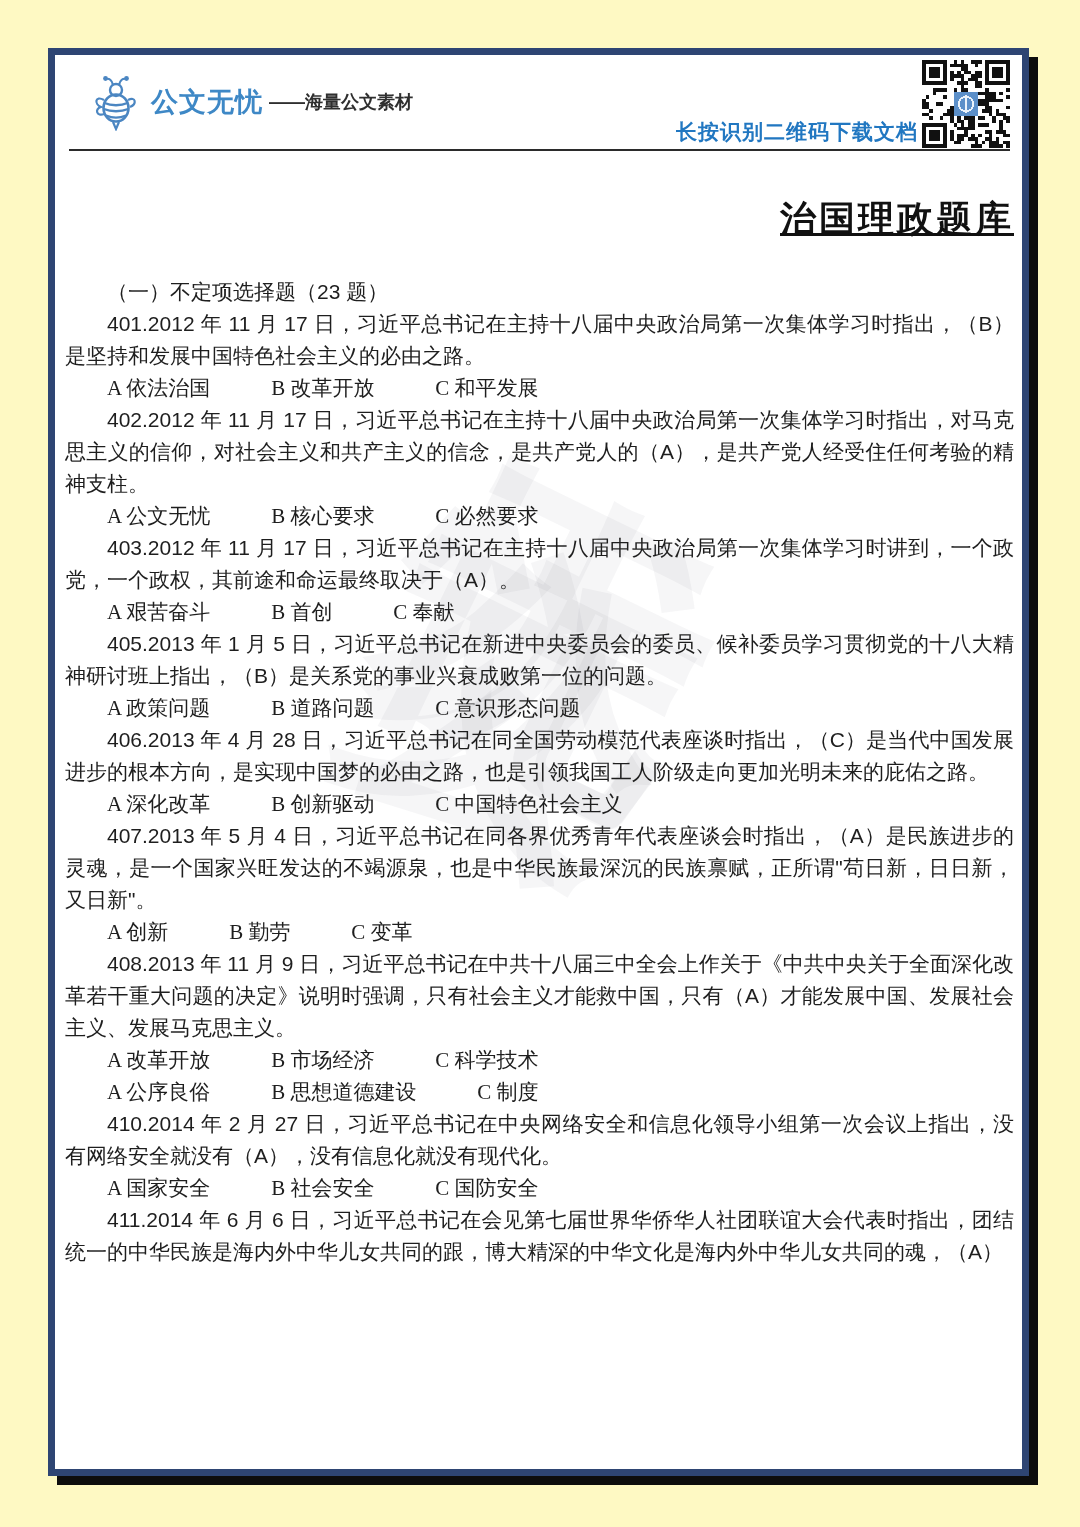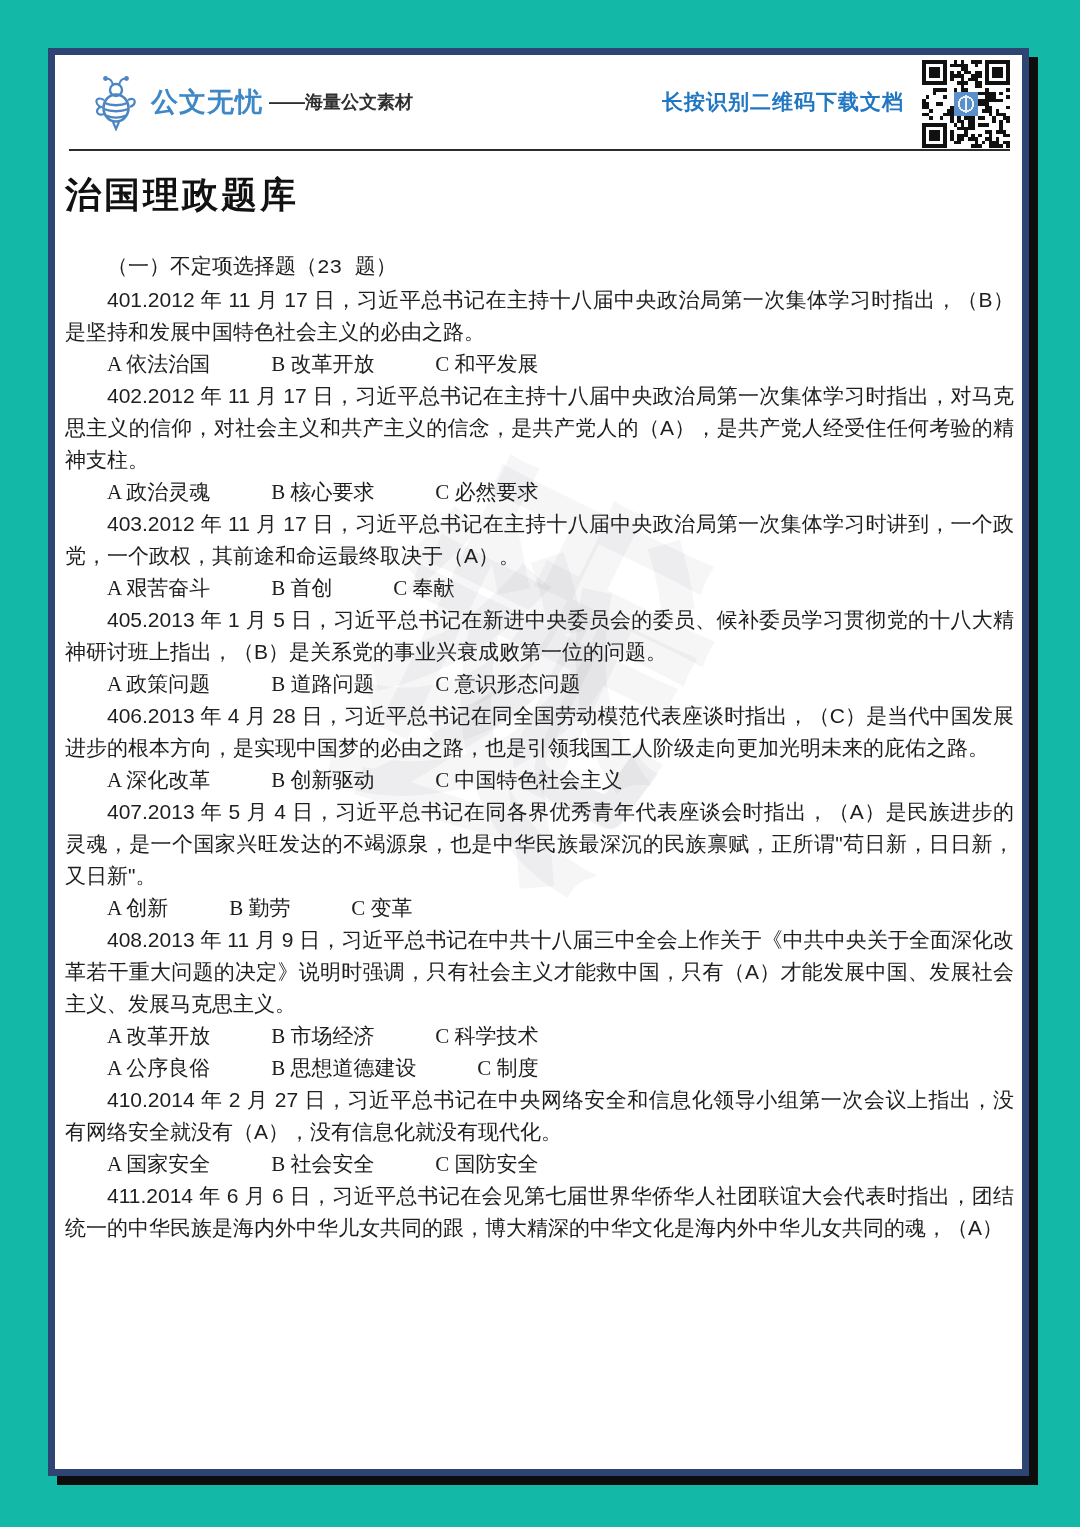--- a/index.html
+++ b/index.html
@@ -5,21 +5,21 @@
   html, body {
     margin: 0;
     padding: 0;
     background: #ffffff;
     font-family: "Liberation Sans", "DejaVu Sans", sans-serif;
   }
   .canvas {
     position: relative;
     width: 1080px;
     height: 1527px;
-    background: #14b8a6;
+    background: #fef9c3;
     overflow: hidden;
   }
   .page {
     position: absolute;
     left: 48px;
     top: 48px;
     box-sizing: border-box;
     width: 981px;
     height: 1428px;
     background: #ffffff;
@@ -56,49 +56,49 @@
   }
   .tagline {
     color: #2f2f2f;
     font-size: 18px;
     font-weight: 600;
     margin-left: -4px;
   }
   .hdr-right {
     margin-left: auto;
     display: flex;
-    align-items: center;
-    gap: 18px;
+    align-items: flex-end;
+    gap: 4px;
   }
   .qr-hint {
     color: #2177c1;
     font-size: 21px;
     font-weight: bold;
     letter-spacing: 1px;
   }
   .qr-box { width: 88px; height: 88px; position: relative; top: 2px; }
   
   .doc-title {
-    margin: 20px 0 32px 0;
-    text-align: left;
+    margin: 44px 0 32px 0;
+    text-align: right;
     font-size: 36px;
     font-weight: bold;
     color: #111111;
     letter-spacing: 3px;
+    text-decoration: underline;
   }
   
   .doc-body {
     font-size: 21px;
     line-height: 32px;
     color: #1e1e1e;
   }
   .section-heading {
     margin: 0;
     text-indent: 2em;
-    font-family: Liberation Mono, monospace;
   }
   .q-text {
     margin: 0;
     text-indent: 2em;
     text-align: justify;
   }
   .q-options {
     margin: 0;
     padding-left: 2em;
     white-space: nowrap;
@@ -375,21 +375,21 @@
 
       <h1 class="doc-title">治国理政题库</h1>
 
       <div class="doc-body">
         <p class="section-heading">（一）不定项选择题（23 题）</p>
         <div id="questions">
   <p class="q-text">401.2012 年 11 月 17 日，习近平总书记在主持十八届中央政治局第一次集体学习时指出，（B）是坚持和发展中国特色社会主义的必由之路。</p>
   <p class="q-options"><span class="opt">A 依法治国</span><span class="opt">B 改革开放</span><span class="opt">C 和平发展</span></p>
 
   <p class="q-text">402.2012 年 11 月 17 日，习近平总书记在主持十八届中央政治局第一次集体学习时指出，对马克思主义的信仰，对社会主义和共产主义的信念，是共产党人的（A），是共产党人经受住任何考验的精神支柱。</p>
-  <p class="q-options"><span class="opt">A 政治灵魂</span><span class="opt">B 核心要求</span><span class="opt">C 必然要求</span></p>
+  <p class="q-options"><span class="opt">A 公文无忧</span><span class="opt">B 核心要求</span><span class="opt">C 必然要求</span></p>
 
   <p class="q-text">403.2012 年 11 月 17 日，习近平总书记在主持十八届中央政治局第一次集体学习时讲到，一个政党，一个政权，其前途和命运最终取决于（A）。</p>
 
   <p class="q-options"><span class="opt">A 艰苦奋斗</span><span class="opt">B 首创</span><span class="opt">C 奉献</span></p>
 
   <p class="q-text">405.2013 年 1 月 5 日，习近平总书记在新进中央委员会的委员、候补委员学习贯彻党的十八大精神研讨班上指出，（B）是关系党的事业兴衰成败第一位的问题。</p>
   <p class="q-options"><span class="opt">A 政策问题</span><span class="opt">B 道路问题</span><span class="opt">C 意识形态问题</span></p>
 
   <p class="q-text">406.2013 年 4 月 28 日，习近平总书记在同全国劳动模范代表座谈时指出，（C）是当代中国发展进步的根本方向，是实现中国梦的必由之路，也是引领我国工人阶级走向更加光明未来的庇佑之路。</p>
   <p class="q-options"><span class="opt">A 深化改革</span><span class="opt">B 创新驱动</span><span class="opt">C 中国特色社会主义</span></p>

